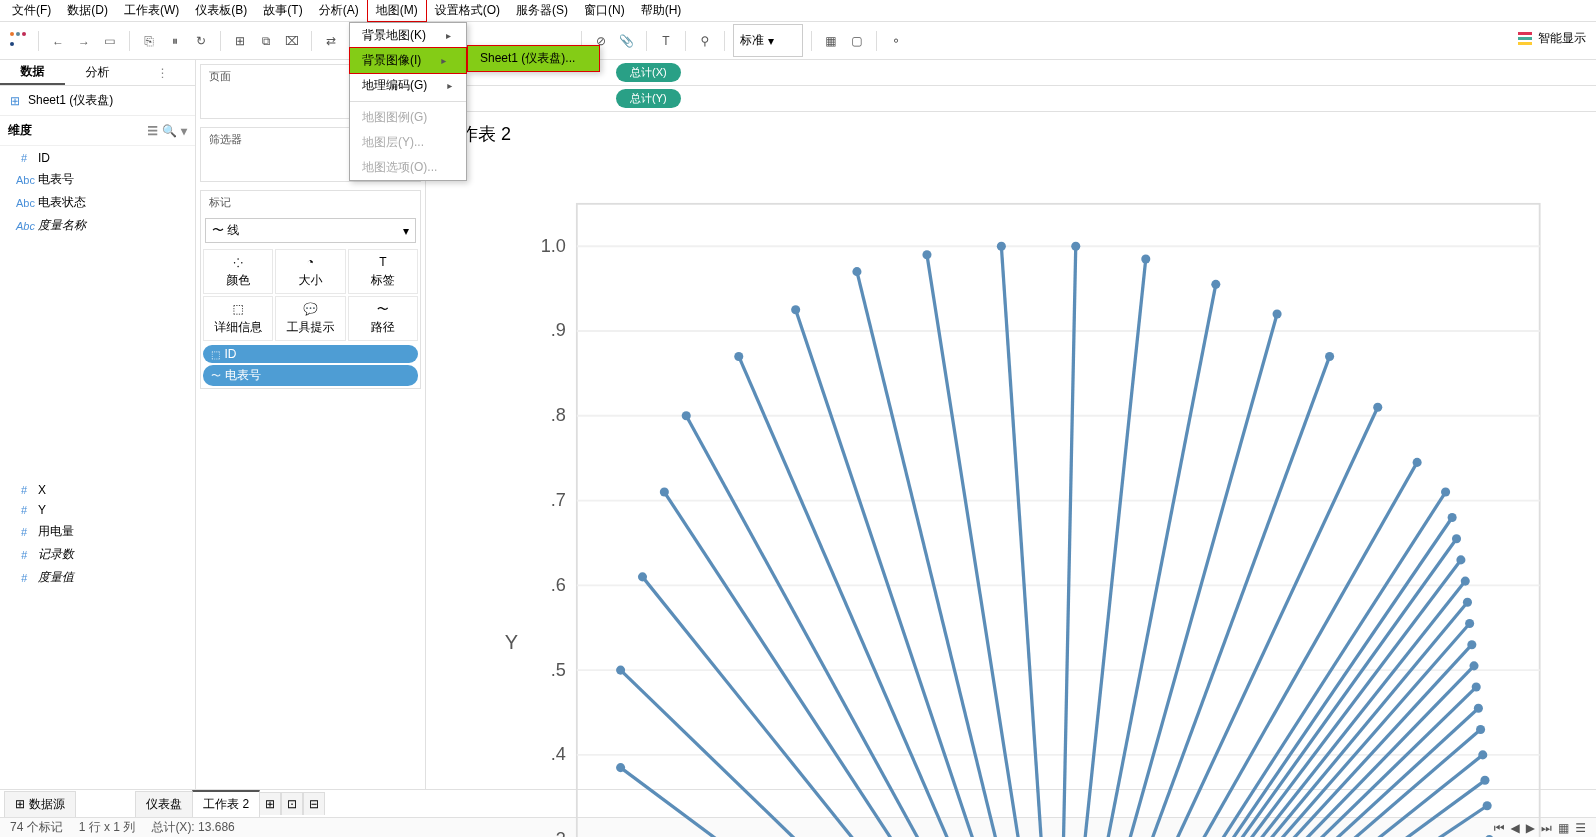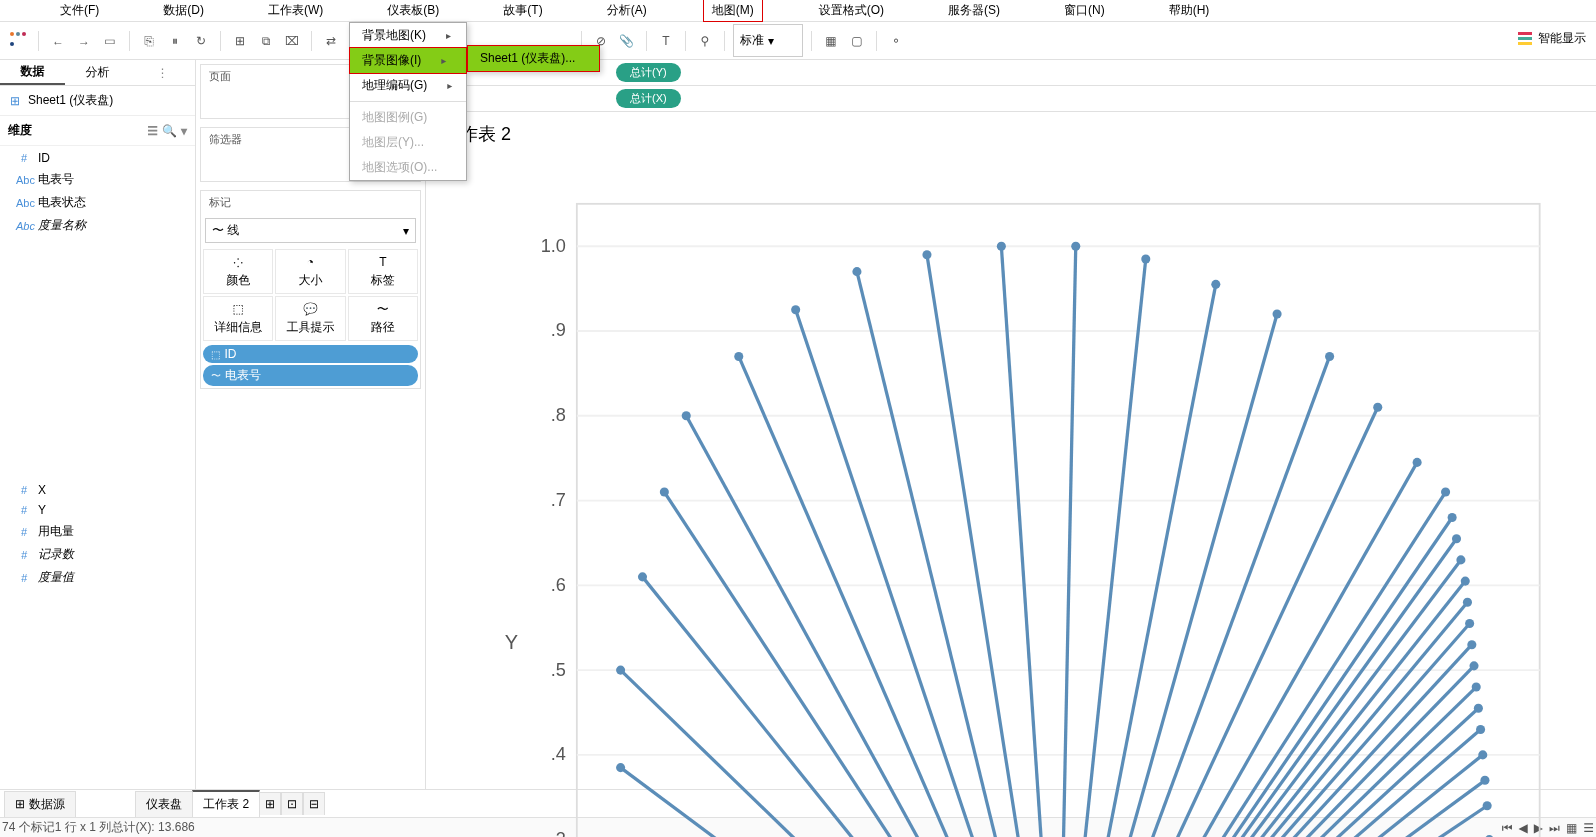--- a/index.html
+++ b/index.html
@@ -1,20 +1,20 @@
 <!DOCTYPE html>
 <html><head>
 <meta charset="utf-8">
 <style>
 * { margin: 0; padding: 0; box-sizing: border-box; font-family: "Microsoft YaHei", Arial, sans-serif; font-size: 12px; }
 body { width: 1596px; height: 837px; background: #fff; overflow: hidden; position: relative; }
 
 
 .menubar { height: 22px; display: flex; align-items: center; padding: 0 4px; border-bottom: 1px solid #e0e0e0; }
-.menubar-item { padding: 2px 8px; cursor: pointer; margin-left: 48px; }
+.menubar-item { padding: 2px 8px; cursor: pointer; }
 .menubar-item.active { border: 1px solid #d00; }
 
 
 .toolbar { height: 38px; display: flex; align-items: center; padding: 0 8px; border-bottom: 1px solid #e0e0e0; gap: 4px; }
 .tool-icon { width: 22px; height: 22px; display: flex; align-items: center; justify-content: center; color: #555; cursor: pointer; }
 .tool-sep { width: 1px; height: 20px; background: #ddd; margin: 0 4px; }
 .tool-dropdown { height: 33px; border: 1px solid #ccc; padding: 0 6px; display: flex; align-items: center; gap: 4px; min-width: 70px; }
 .logo { width: 20px; height: 20px; display: flex; flex-wrap: wrap; }
 .logo span { width: 4px; height: 4px; border-radius: 50%; margin: 1px; }
 .show-me { position: absolute; right: 10px; top: 30px; display: flex; align-items: center; gap: 6px; cursor: pointer; justify-content: flex-end; }
@@ -70,21 +70,21 @@
 .menu-sep { height: 1px; background: #ddd; margin: 3px 0; }
 .menu-arrow { font-size: 10px; color: #555; }
 
 
 .bottom-tabs { height: 28px; display: flex; align-items: center; border-top: 1px solid #e0e0e0; padding: 0 4px; gap: 0; }
 .bottom-tab { padding: 4px 10px; border: 1px solid #ddd; border-bottom: none; margin-right: -1px; cursor: pointer; display: flex; align-items: center; gap: 4px; background: #f4f4f4; }
 .bottom-tab.active { background: #fff; border-top: 2px solid #555; }
 .bottom-tab-icon { width: 22px; padding: 4px; border: 1px solid #ddd; border-bottom: none; text-align: center; cursor: pointer; background: #f4f4f4; }
 
 
-.statusbar { height: 20px; display: flex; align-items: center; padding: 0 2px; gap: 0; font-size: 11px; color: #555; border-top: 1px solid #e0e0e0; background: #fafafa; }
+.statusbar { height: 20px; display: flex; align-items: center; padding: 0 10px; gap: 16px; font-size: 11px; color: #555; border-top: 1px solid #e0e0e0; background: #fafafa; }
 .statusbar-right { margin-left: auto; display: flex; gap: 6px; }
 
 
 .chart-svg { width: 100%; height: 100%; }
 .axis-label { font-size: 11px; fill: #555; }
 .tick-label { font-size: 10px; fill: #555; }
 .data-line { stroke: #5b8db8; stroke-width: 1.8; fill: none; }
 .data-point { fill: #5b8db8; }
 .grid-line { stroke: #f0f0f0; stroke-width: 1; }
 </style>
@@ -305,29 +305,29 @@
       <div class="marks-pill">
           <span class="pill-icon">〜</span>
           <span>电表号</span>
         </div>
     </div>
   </div>
 
   <div class="view">
     <div class="shelves">
       <div class="shelf">
+        <div class="shelf-label">列</div>
+        <div class="shelf-content" style="padding-left:100px">
+            <div class="pill">总计(X)</div>
+          </div>
+      </div>
+      <div class="shelf">
         <div class="shelf-label">行</div>
         <div class="shelf-content" style="padding-left:100px">
             <div class="pill">总计(Y)</div>
-          </div>
-      </div>
-      <div class="shelf">
-        <div class="shelf-label">列</div>
-        <div class="shelf-content" style="padding-left:100px">
-            <div class="pill">总计(X)</div>
           </div>
       </div>
     </div>
     <div class="view-title">工作表 2</div>
     <div class="chart-area">
       <svg class="chart-svg" id="chart-svg" viewBox="0 0 600 560">
           <rect x="50" y="20" width="530" height="490" fill="none" stroke="#ddd"></rect>
           <text class="tick-label" x="44" y="513" text-anchor="end">.0</text>
           <line class="grid-line" x1="50" y1="510" x2="580" y2="510"></line>
           <text class="tick-label" x="44" y="466.3333333333333" text-anchor="end">.1</text>

